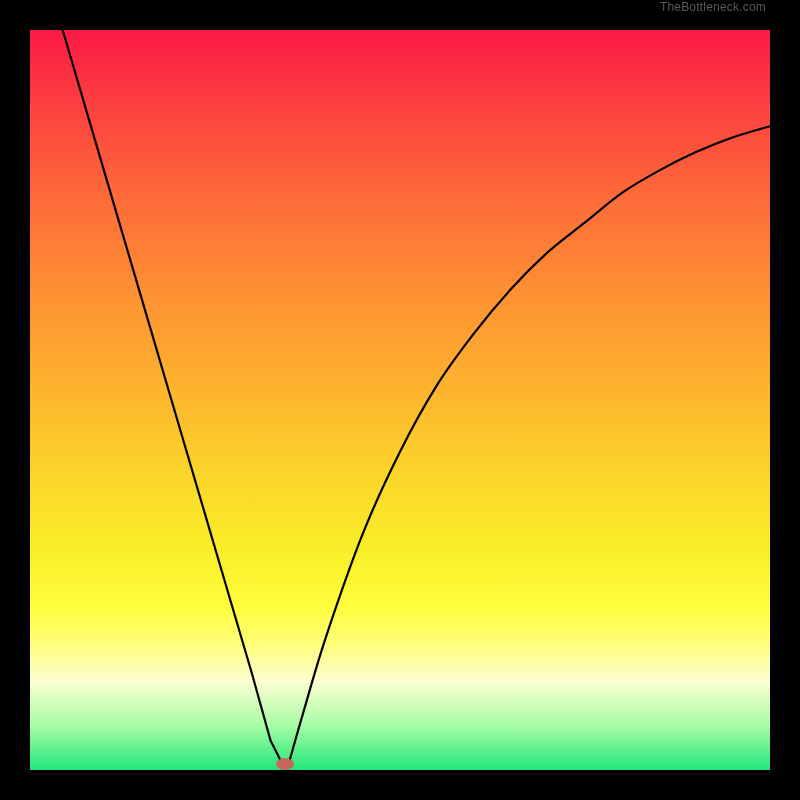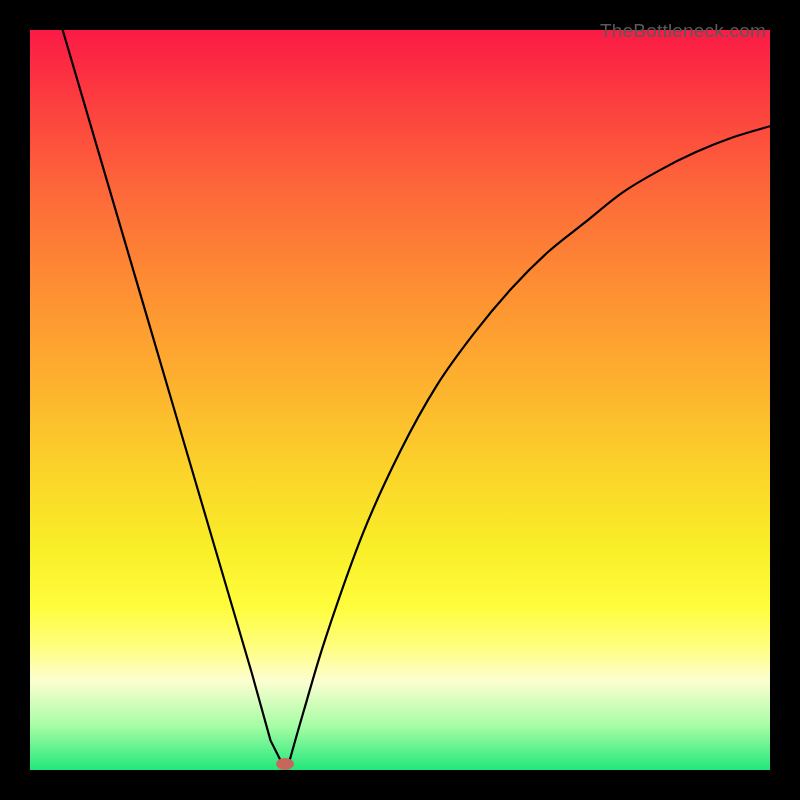--- a/index.html
+++ b/index.html
@@ -41,24 +41,24 @@
   }
   .curve-svg {
     position: absolute;
     left: 0;
     top: 0;
     width: 100%;
     height: 100%;
   }
   .watermark {
     position: absolute;
-    top: 20px;
+    top: 0;
     right: 34px;
     color: #595959;
-    font-size: 19px;
+    font-size: 12px;
     font-weight: 500;
     letter-spacing: 0.2px;
     user-select: none;
   }
   .marker {
     position: absolute;
     background: #c8665c;
     border-radius: 50% / 50%;
   }
 </style>

